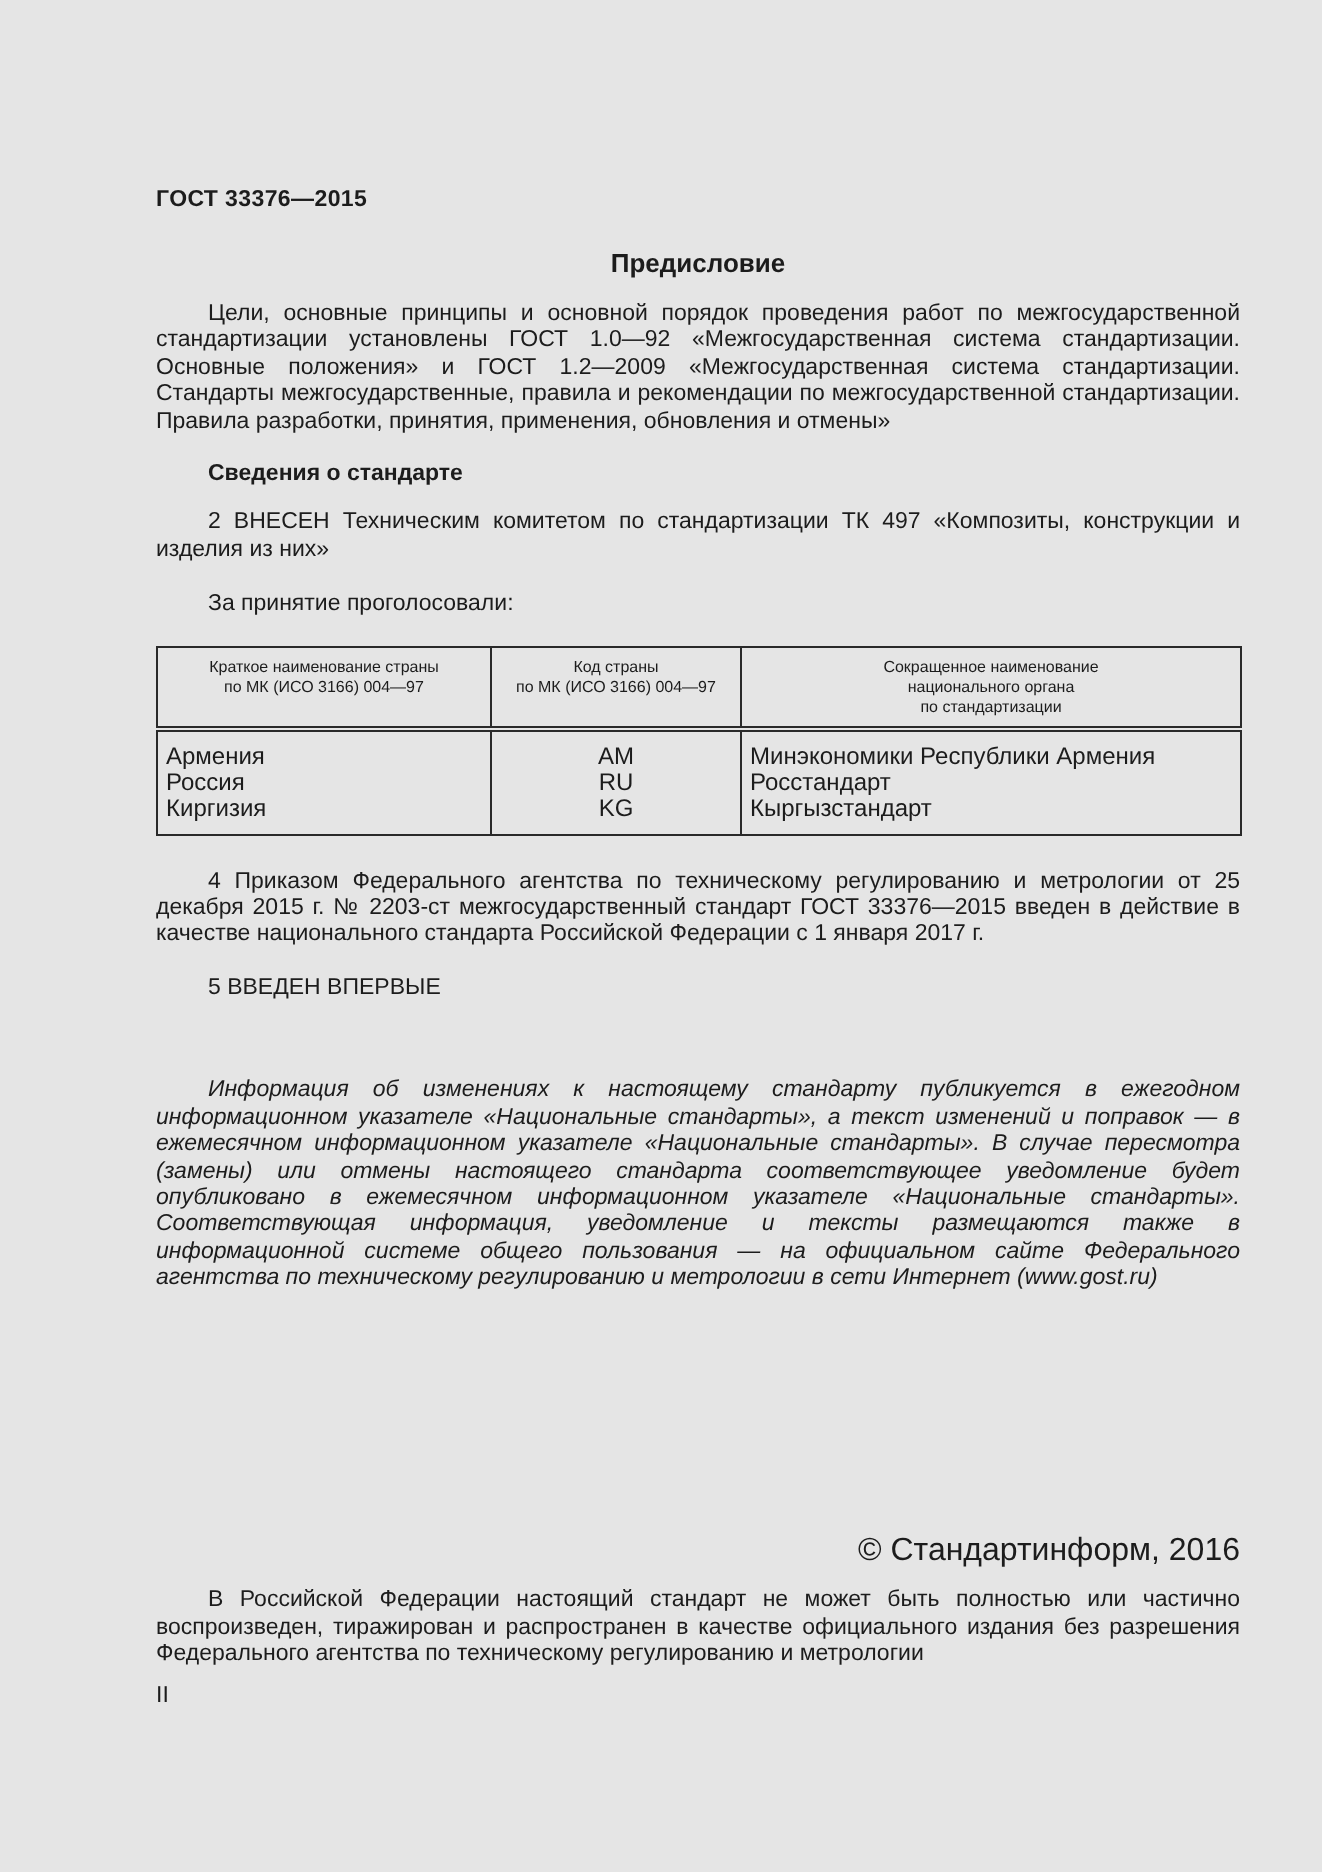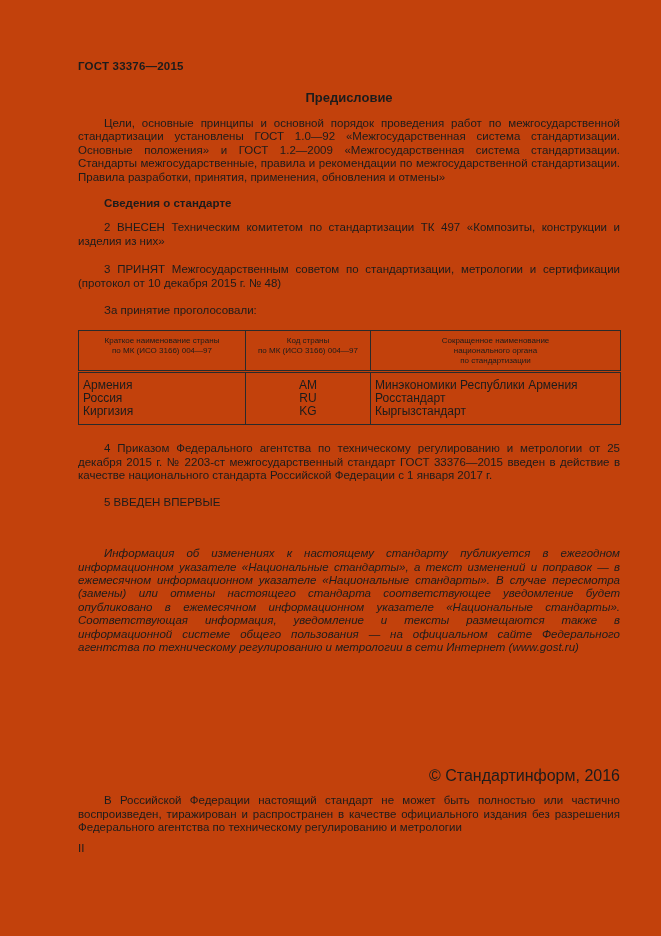--- a/index.html
+++ b/index.html
@@ -1,23 +1,23 @@
 <!DOCTYPE html>
 <html lang="ru"><head>
 <meta charset="utf-8">
 <style>
   html, body { margin: 0; padding: 0; background: #ffffff; }
   .page {
     position: relative;
     width: 661px;
     height: 936px;
     margin: 0 auto;
-    background: #c2410c;
+    background: #e5e5e5;
     box-sizing: border-box;
-    padding: 60px 41px 0 78px;
+    padding: 94px 41px 0 78px;
     font-family: "Liberation Sans", "DejaVu Sans", sans-serif;
     color: #1c1c1c;
     overflow: hidden;
   }
   .doc-code {
     font-size: 11.5px;
     font-weight: bold;
     letter-spacing: 0.2px;
   }
   .title {
@@ -113,21 +113,20 @@
 
   <div class="doc-code">ГОСТ 33376—2015</div>
 
   <h1 class="title">Предисловие</h1>
 
   <p class="para intro">Цели, основные принципы и основной порядок проведения работ по межгосударственной стандартизации установлены ГОСТ 1.0—92 «Межгосударственная система стандартизации. Основные положения» и ГОСТ 1.2—2009 «Межгосударственная система стандартизации. Стандарты межгосударственные, правила и рекомендации по межгосударственной стандартизации. Правила разработки, принятия, применения, обновления и отмены»</p>
 
   <p class="subhead">Сведения о стандарте</p>
 
   <p class="para item-2">2 ВНЕСЕН Техническим комитетом по стандартизации ТК 497 «Композиты, конструкции и изделия из них»</p>
-  <p class="para item-3">3 ПРИНЯТ Межгосударственным советом по стандартизации, метрологии и сертификации (протокол от 10 декабря 2015 г. № 48)</p>
 
   <p class="para vote-line">За принятие проголосовали:</p>
 
   <table class="vote-table">
     <colgroup>
       <col style="width:167px">
       <col style="width:125px">
       <col style="width:250px">
     </colgroup>
     <thead>

